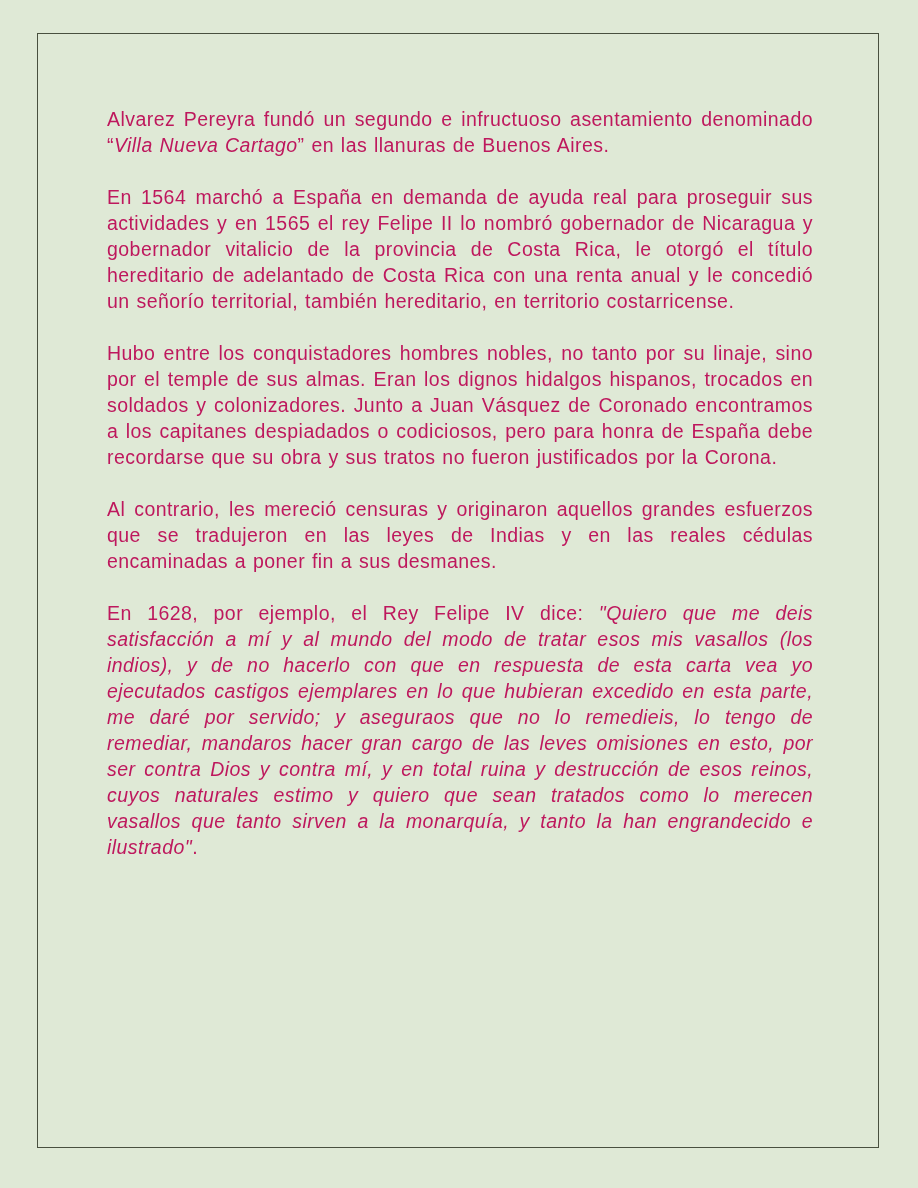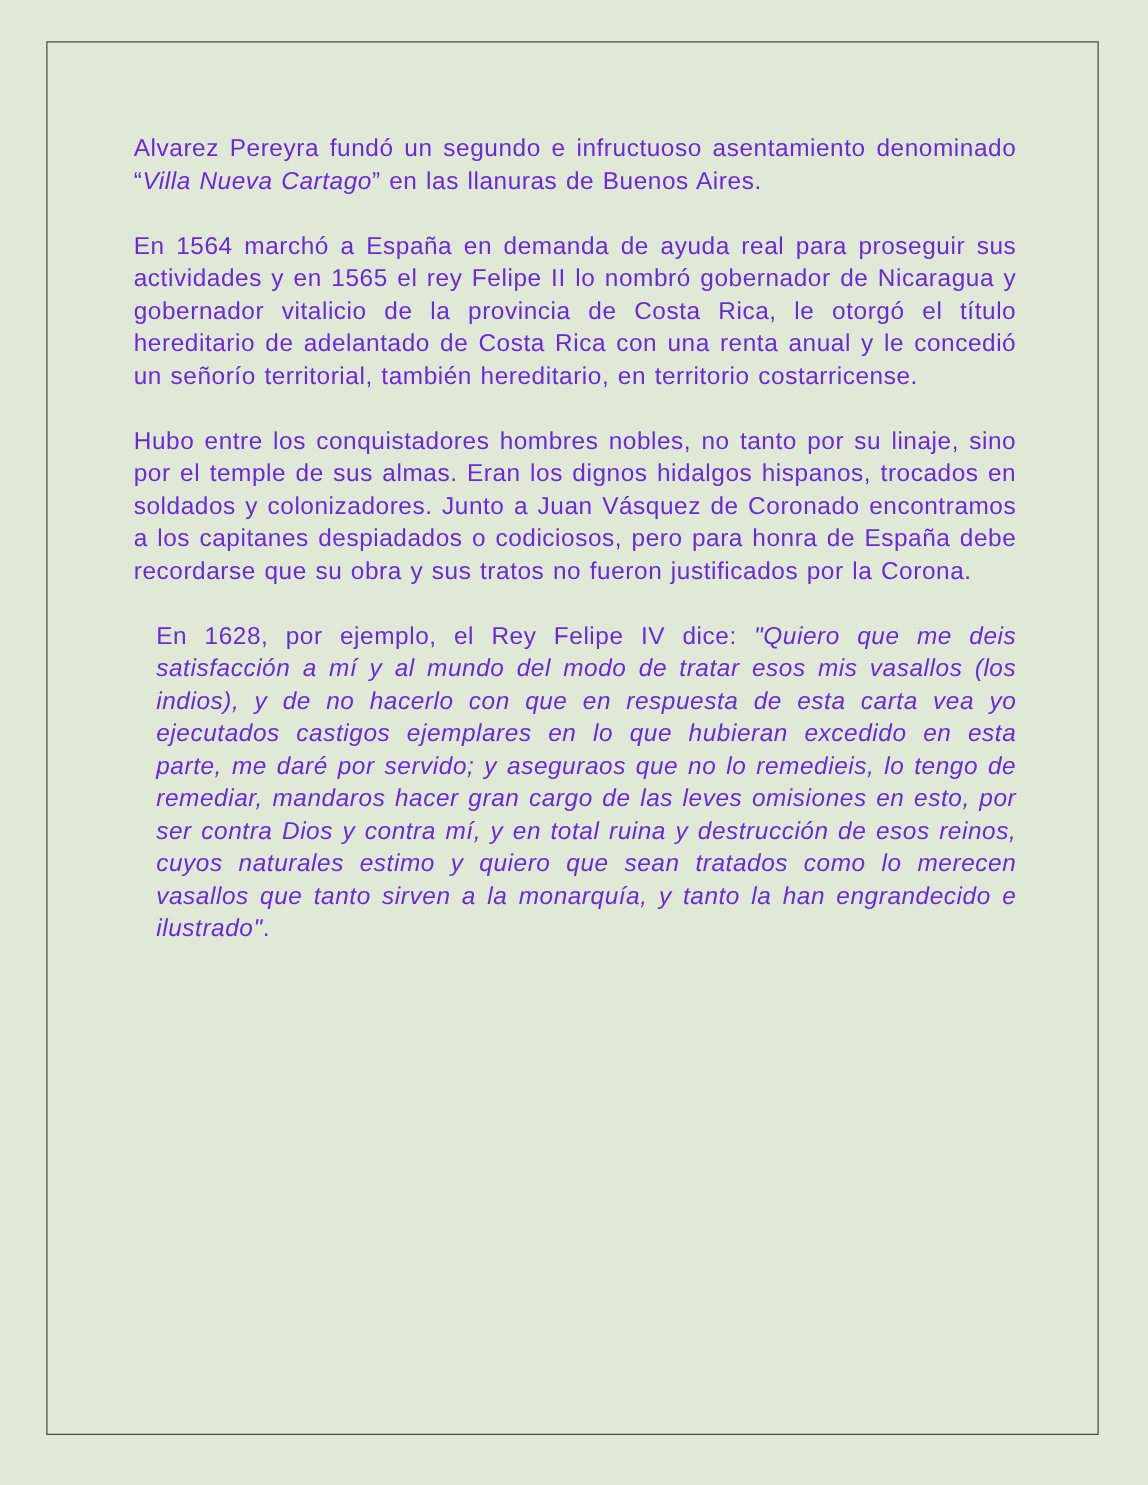--- a/index.html
+++ b/index.html
@@ -22,46 +22,46 @@
     height: 1115px;
     border: 1px solid #49503f;
     background: #dfe9d6;
     box-sizing: border-box;
   }
   .text-block {
     position: absolute;
     left: 107px;
     top: 106px;
     width: 706px;
-    color: #6d28d9;
+    color: #be185d;
     font-size: 19.5px;
     line-height: 26px;
     letter-spacing: 0.45px;
     word-spacing: 1px;
     text-align: justify;
   }
   .text-block p {
     margin: 0 0 26px 0;
   }
   .text-block p:last-child {
     margin-bottom: 0;
-    margin-left: 18px;
   }
   .text-block em {
     font-style: italic;
   }
 </style>
 </head>
 <body>
 
 <div class="page-frame"></div>
 
 <div class="text-block">
   <p><span>Alvarez Pereyra fundó un segundo e infructuoso asentamiento denominado “</span><em>Villa Nueva Cartago</em><span>” en las llanuras de Buenos Aires.</span></p>
 
   <p>En 1564 marchó a España en demanda de ayuda real para proseguir sus actividades y en 1565 el rey Felipe II lo nombró gobernador de Nicaragua y gobernador vitalicio de la provincia de Costa Rica, le otorgó el título hereditario de adelantado de Costa Rica con una renta anual y le concedió un señorío territorial, también hereditario, en territorio costarricense.</p>
 
 
   <p>Hubo entre los conquistadores hombres nobles, no tanto por su linaje, sino por el temple de sus almas. Eran los dignos hidalgos hispanos, trocados en soldados y colonizadores. Junto a Juan Vásquez de Coronado encontramos a los capitanes despiadados o codiciosos, pero para honra de España debe recordarse que su obra y sus tratos no fueron justificados por la Corona.</p>
 
+  <p>Al contrario, les mereció censuras y originaron aquellos grandes esfuerzos que se tradujeron en las leyes de Indias y en las reales cédulas encaminadas a poner fin a sus desmanes.</p>
 
   <p><span>En 1628, por ejemplo, el Rey Felipe IV dice: </span><em>"Quiero que me deis satisfacción a mí y al mundo del modo de tratar esos mis vasallos (los indios), y de no hacerlo con que en respuesta de esta carta vea yo ejecutados castigos ejemplares en lo que hubieran excedido en esta parte, me daré por servido; y aseguraos que no lo remedieis, lo tengo de remediar, mandaros hacer gran cargo de las leves omisiones en esto, por ser contra Dios y contra mí, y en total ruina y destrucción de esos reinos, cuyos naturales estimo y quiero que sean tratados como lo merecen vasallos que tanto sirven a la monarquía, y tanto la han engrandecido e ilustrado"</em><span>.</span></p>
 </div>
 
 </body></html>

